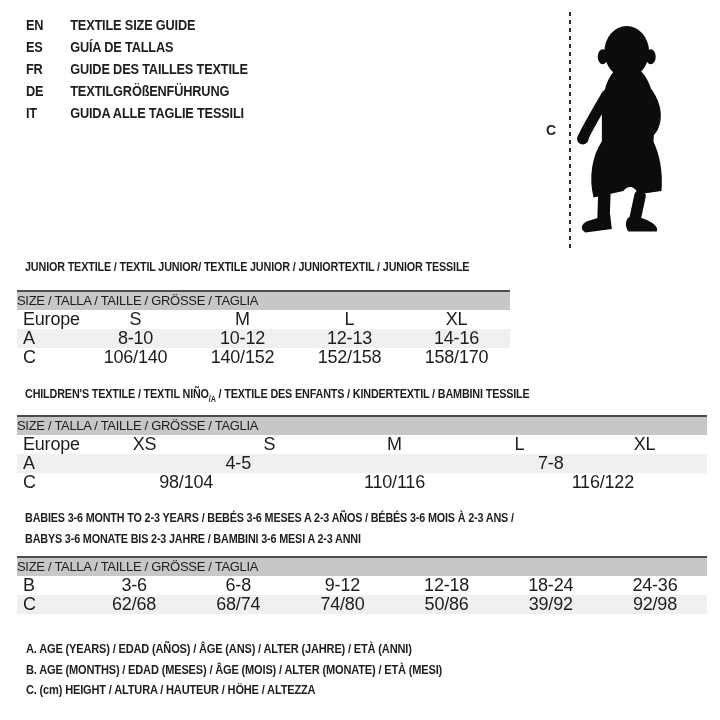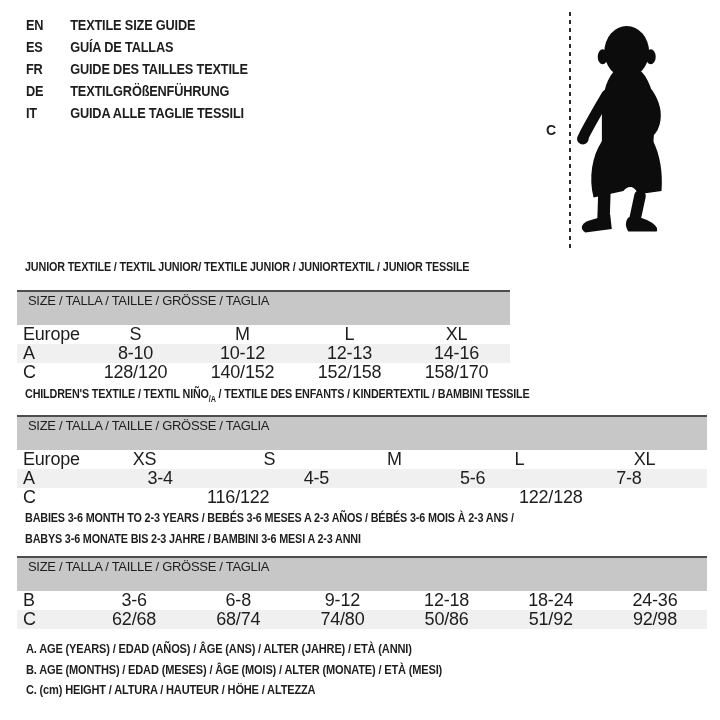--- a/index.html
+++ b/index.html
@@ -40,22 +40,22 @@
     font-weight:bold; font-size:13.5px; line-height:21px;
     letter-spacing:-0.2px; white-space:nowrap;
     transform:scaleX(0.80); transform-origin:left top;
   }
   .tbl-title sub { font-size:9px; }
 
   
   .size-table { position:absolute; }
   .topline { height:2px; background:#4d4d4d; }
   .thead {
-    height:33px; line-height:18px; background:#c7c7c7;
-    padding-left:11px; font-size:13px; letter-spacing:-0.3px;
+    height:18px; line-height:18px; background:#c7c7c7;
+    padding-left:0; font-size:13px; letter-spacing:-0.3px;
     white-space:nowrap;
   }
   .trow { display:flex; height:19px; line-height:19px; font-size:18px; letter-spacing:-0.2px; }
   .trow .lbl { width:65px; padding-left:6px; }
   .trow .cell { flex:1; text-align:center; }
   .alt { background:#f0f0f0; }
 
   
   .notes {
     position:absolute; left:26px; top:639px;
@@ -130,21 +130,21 @@
   </div>
   <div class="trow alt">
     <span class="lbl">A</span>
     <span class="cell">8-10</span>
     <span class="cell">10-12</span>
     <span class="cell">12-13</span>
     <span class="cell">14-16</span>
   </div>
   <div class="trow">
     <span class="lbl">C</span>
-    <span class="cell">128/120</span>
+    <span class="cell">106/140</span>
     <span class="cell">140/152</span>
     <span class="cell">152/158</span>
     <span class="cell">158/170</span>
   </div>
 </div>
 
 <div class="tbl-title" style="top:383px"><span>CHILDREN'S TEXTILE / TEXTIL NIÑO</span><sub>/A</sub><span> / TEXTILE DES ENFANTS / KINDERTEXTIL / BAMBINI TESSILE</span></div>
 
 <div class="size-table" style="left:17px; top:415px; width:690px">
   <div class="topline"></div>
@@ -152,29 +152,28 @@
   <div class="trow">
     <span class="lbl">Europe</span>
     <span class="cell">XS</span>
     <span class="cell">S</span>
     <span class="cell">M</span>
     <span class="cell">L</span>
     <span class="cell">XL</span>
   </div>
   <div class="trow alt">
     <span class="lbl">A</span>
-    <span class="cell">3-4</span>
     <span class="cell">4-5</span>
-    <span class="cell">5-6</span>
     <span class="cell">7-8</span>
   </div>
   <div class="trow">
     <span class="lbl">C</span>
+    <span class="cell">98/104</span>
+    <span class="cell">110/116</span>
     <span class="cell">116/122</span>
-    <span class="cell">122/128</span>
   </div>
 </div>
 
 <div class="tbl-title" style="top:507px">
   <div>BABIES 3-6 MONTH TO 2-3 YEARS / BEBÉS 3-6 MESES A 2-3 AÑOS / BÉBÉS 3-6 MOIS À 2-3 ANS /</div>
   <div>BABYS 3-6 MONATE BIS 2-3 JAHRE / BAMBINI 3-6 MESI A 2-3 ANNI</div>
 </div>
 
 <div class="size-table" style="left:17px; top:556px; width:690px">
   <div class="topline"></div>
@@ -187,21 +186,21 @@
     <span class="cell">12-18</span>
     <span class="cell">18-24</span>
     <span class="cell">24-36</span>
   </div>
   <div class="trow alt">
     <span class="lbl">C</span>
     <span class="cell">62/68</span>
     <span class="cell">68/74</span>
     <span class="cell">74/80</span>
     <span class="cell">50/86</span>
-    <span class="cell">51/92</span>
+    <span class="cell">39/92</span>
     <span class="cell">92/98</span>
   </div>
 </div>
 
 <div class="notes">
   <div>A. AGE (YEARS) / EDAD (AÑOS) / ÂGE (ANS) / ALTER (JAHRE) / ETÀ (ANNI)</div>
   <div>B. AGE (MONTHS) / EDAD (MESES) / ÂGE (MOIS) / ALTER (MONATE) / ETÀ (MESI)</div>
   <div>C. (cm) HEIGHT / ALTURA / HAUTEUR / HÖHE / ALTEZZA</div>
 </div>
 

